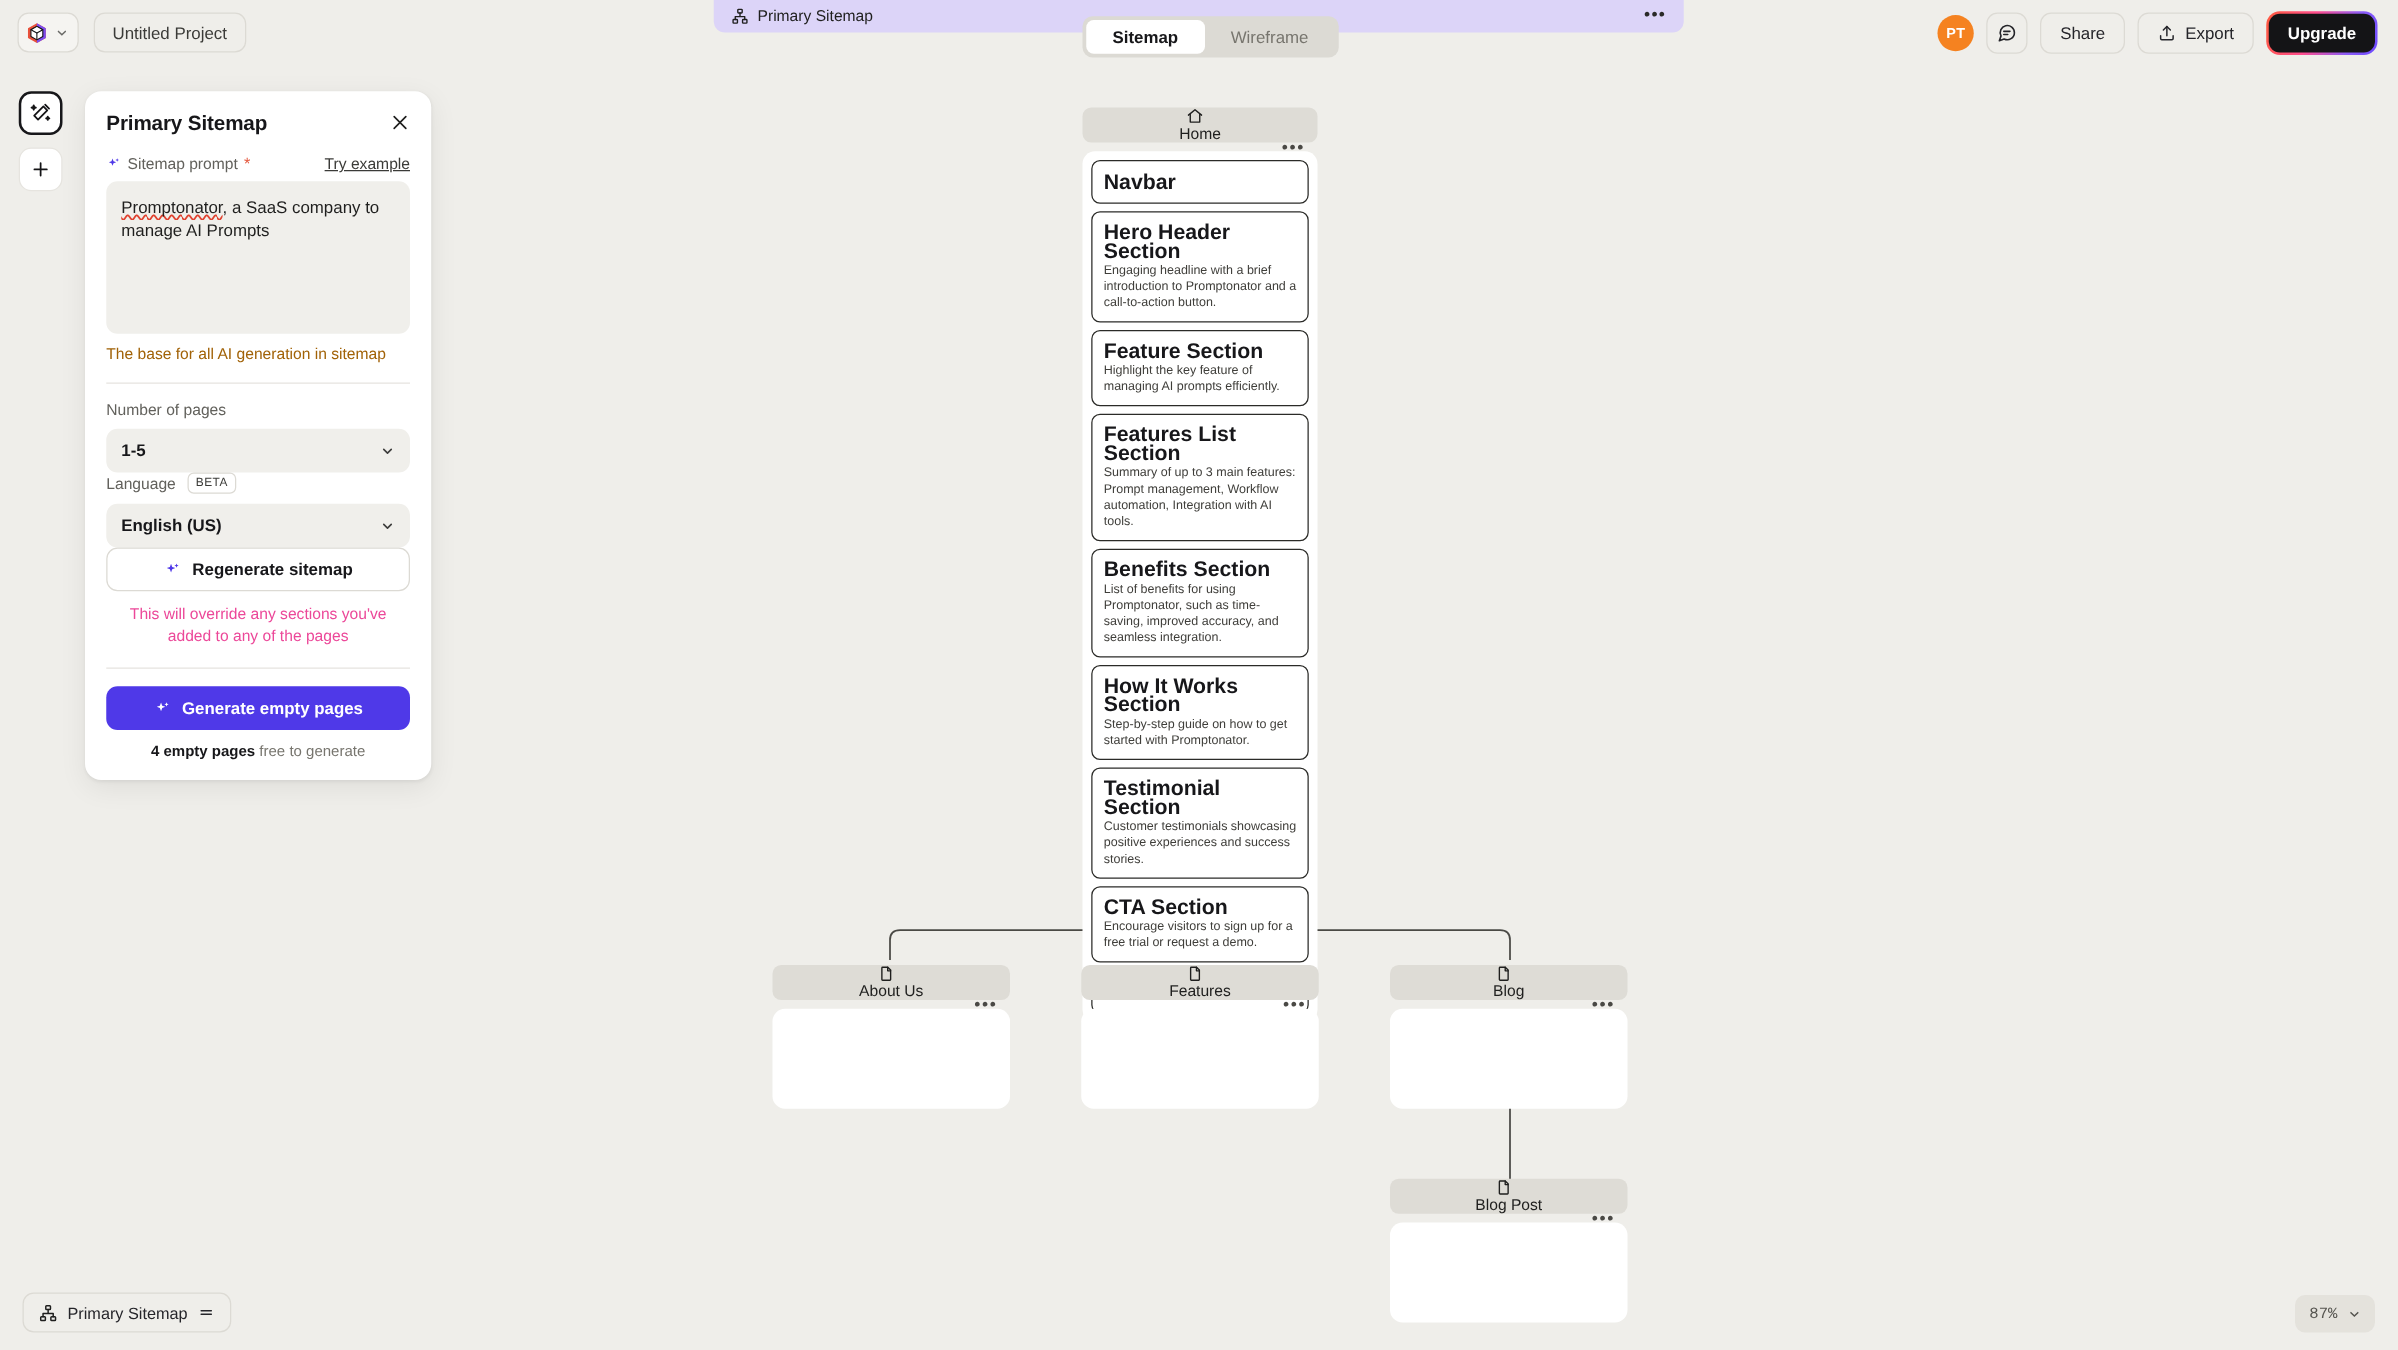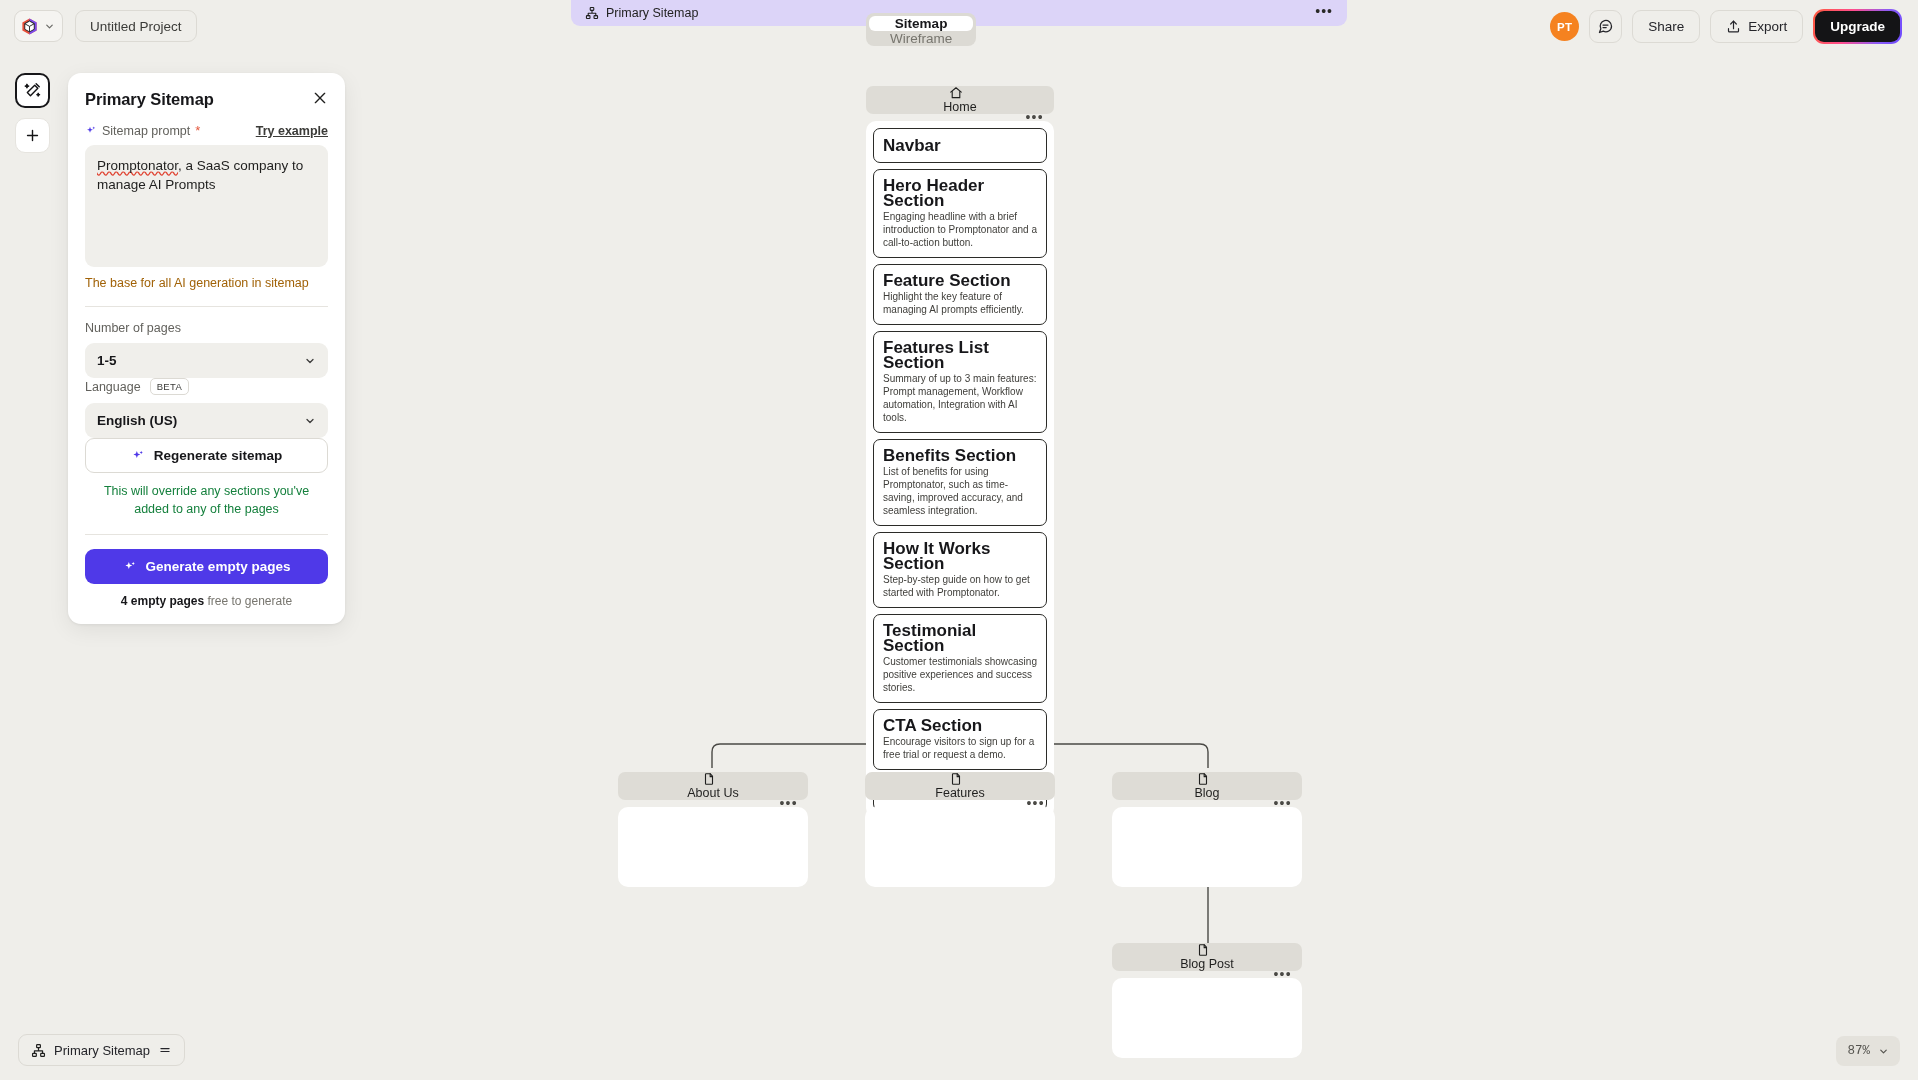--- a/index.html
+++ b/index.html
@@ -39,21 +39,21 @@
   .doc-tab .tab-ico { width: 14px; height: 14px; margin-right: 7px; flex: none; }
   .doc-tab .tab-label { font-size: 12.5px; color: #1F1F1E; font-weight: 400; }
   .doc-tab .tab-dots {
     margin-left: auto; font-size: 14px; letter-spacing: 1px; color: #2A2A28;
     line-height: 8px; padding-bottom: 4px;
   }
 
   .seg {
     position: absolute; left: 866px; top: 13px; height: 33px;
     background: #DCDAD4; border-radius: 8px; padding: 3px;
-    display: flex; gap: 0; z-index: 45; flex-direction: column;
+    display: flex; gap: 0; z-index: 45;
   }
   .seg-btn {
     height: 27px; padding: 0 21px; border-radius: 6px;
     display: flex; align-items: center; justify-content: center;
     font-size: 13.5px; color: #77756E; background: transparent; border: none;
     font-family: inherit; cursor: pointer; white-space: nowrap;
   }
   .seg-btn.active { background: #FFFFFF; color: #17171A; font-weight: 600; }
 
   .right-tools {
@@ -101,21 +101,21 @@
     box-shadow: 0 1px 3px rgba(0,0,0,.06), 0 6px 22px rgba(0,0,0,.07);
     z-index: 20;
   }
   .panel-head { display: flex; align-items: flex-start; justify-content: space-between; margin-bottom: 15px; }
   .panel-title { font-size: 16.5px; font-weight: 700; color: #17171A; letter-spacing: -.1px; }
   .panel-close { width: 16px; height: 16px; cursor: pointer; display:block; }
 
   .field-row { display: flex; align-items: center; justify-content: space-between; margin-bottom: 7px; }
   .field-label { display: flex; align-items: center; gap: 5px; font-size: 12.5px; color: #62615C; }
   .req { color: #E4573D; font-size: 13px; line-height: 10px; }
-  .try-link { font-size: 12.5px; color: #3B3B38; text-decoration: underline; cursor: pointer; font-weight: bold; }
+  .try-link { font-size: 12.5px; color: #3B3B38; text-decoration: underline; cursor: pointer; }
 
   .prompt-box {
     width: 100%; height: 122px; background: #F0EFEB; border: none; border-radius: 9px;
     padding: 11px 12px; font-family: inherit; font-size: 13.5px; line-height: 19px;
     color: #1F1F1E; resize: none; outline: none; overflow: hidden;
   }
   .spell { text-decoration: underline wavy #E0412F; text-decoration-skip-ink: none; }
 
   .hint { font-size: 12.5px; color: #a16207; margin-top: 9px; }
   .divider { height: 1px; background: #E6E4DF; margin: 16px 0 14px 0; }
@@ -131,21 +131,21 @@
     display: flex; align-items: center; justify-content: space-between;
     padding: 0 12px; font-size: 13.5px; font-weight: 700; color: #17171A; cursor: pointer;
   }
   .select .chev { width: 12px; height: 12px; opacity: .85; }
 
   .btn-outline {
     width: 100%; height: 35px; border: 1px solid #DCDAD4; border-radius: 9px;
     background: #fff; display: flex; align-items: center; justify-content: center; gap: 9px;
     font-size: 13.5px; font-weight: 700; color: #17171A; font-family: inherit; cursor: pointer;
   }
-  .note { font-size: 12.5px; color: #15803d; text-align: center; line-height: 18px; margin-top: 9px; }
+  .note { font-size: 12.5px; color: #ec4899; text-align: center; line-height: 18px; margin-top: 9px; }
 
   .btn-primary {
     width: 100%; height: 35px; border: none; border-radius: 9px;
     background: #4F39E8; display: flex; align-items: center; justify-content: center; gap: 9px;
     font-size: 13.5px; font-weight: 700; color: #fff; font-family: inherit; cursor: pointer;
   }
   .ready { font-size: 12px; color: #77756E; text-align: center; margin-top: 10px; }
   .ready b { color: #17171A; font-weight: 700; }
 
   

